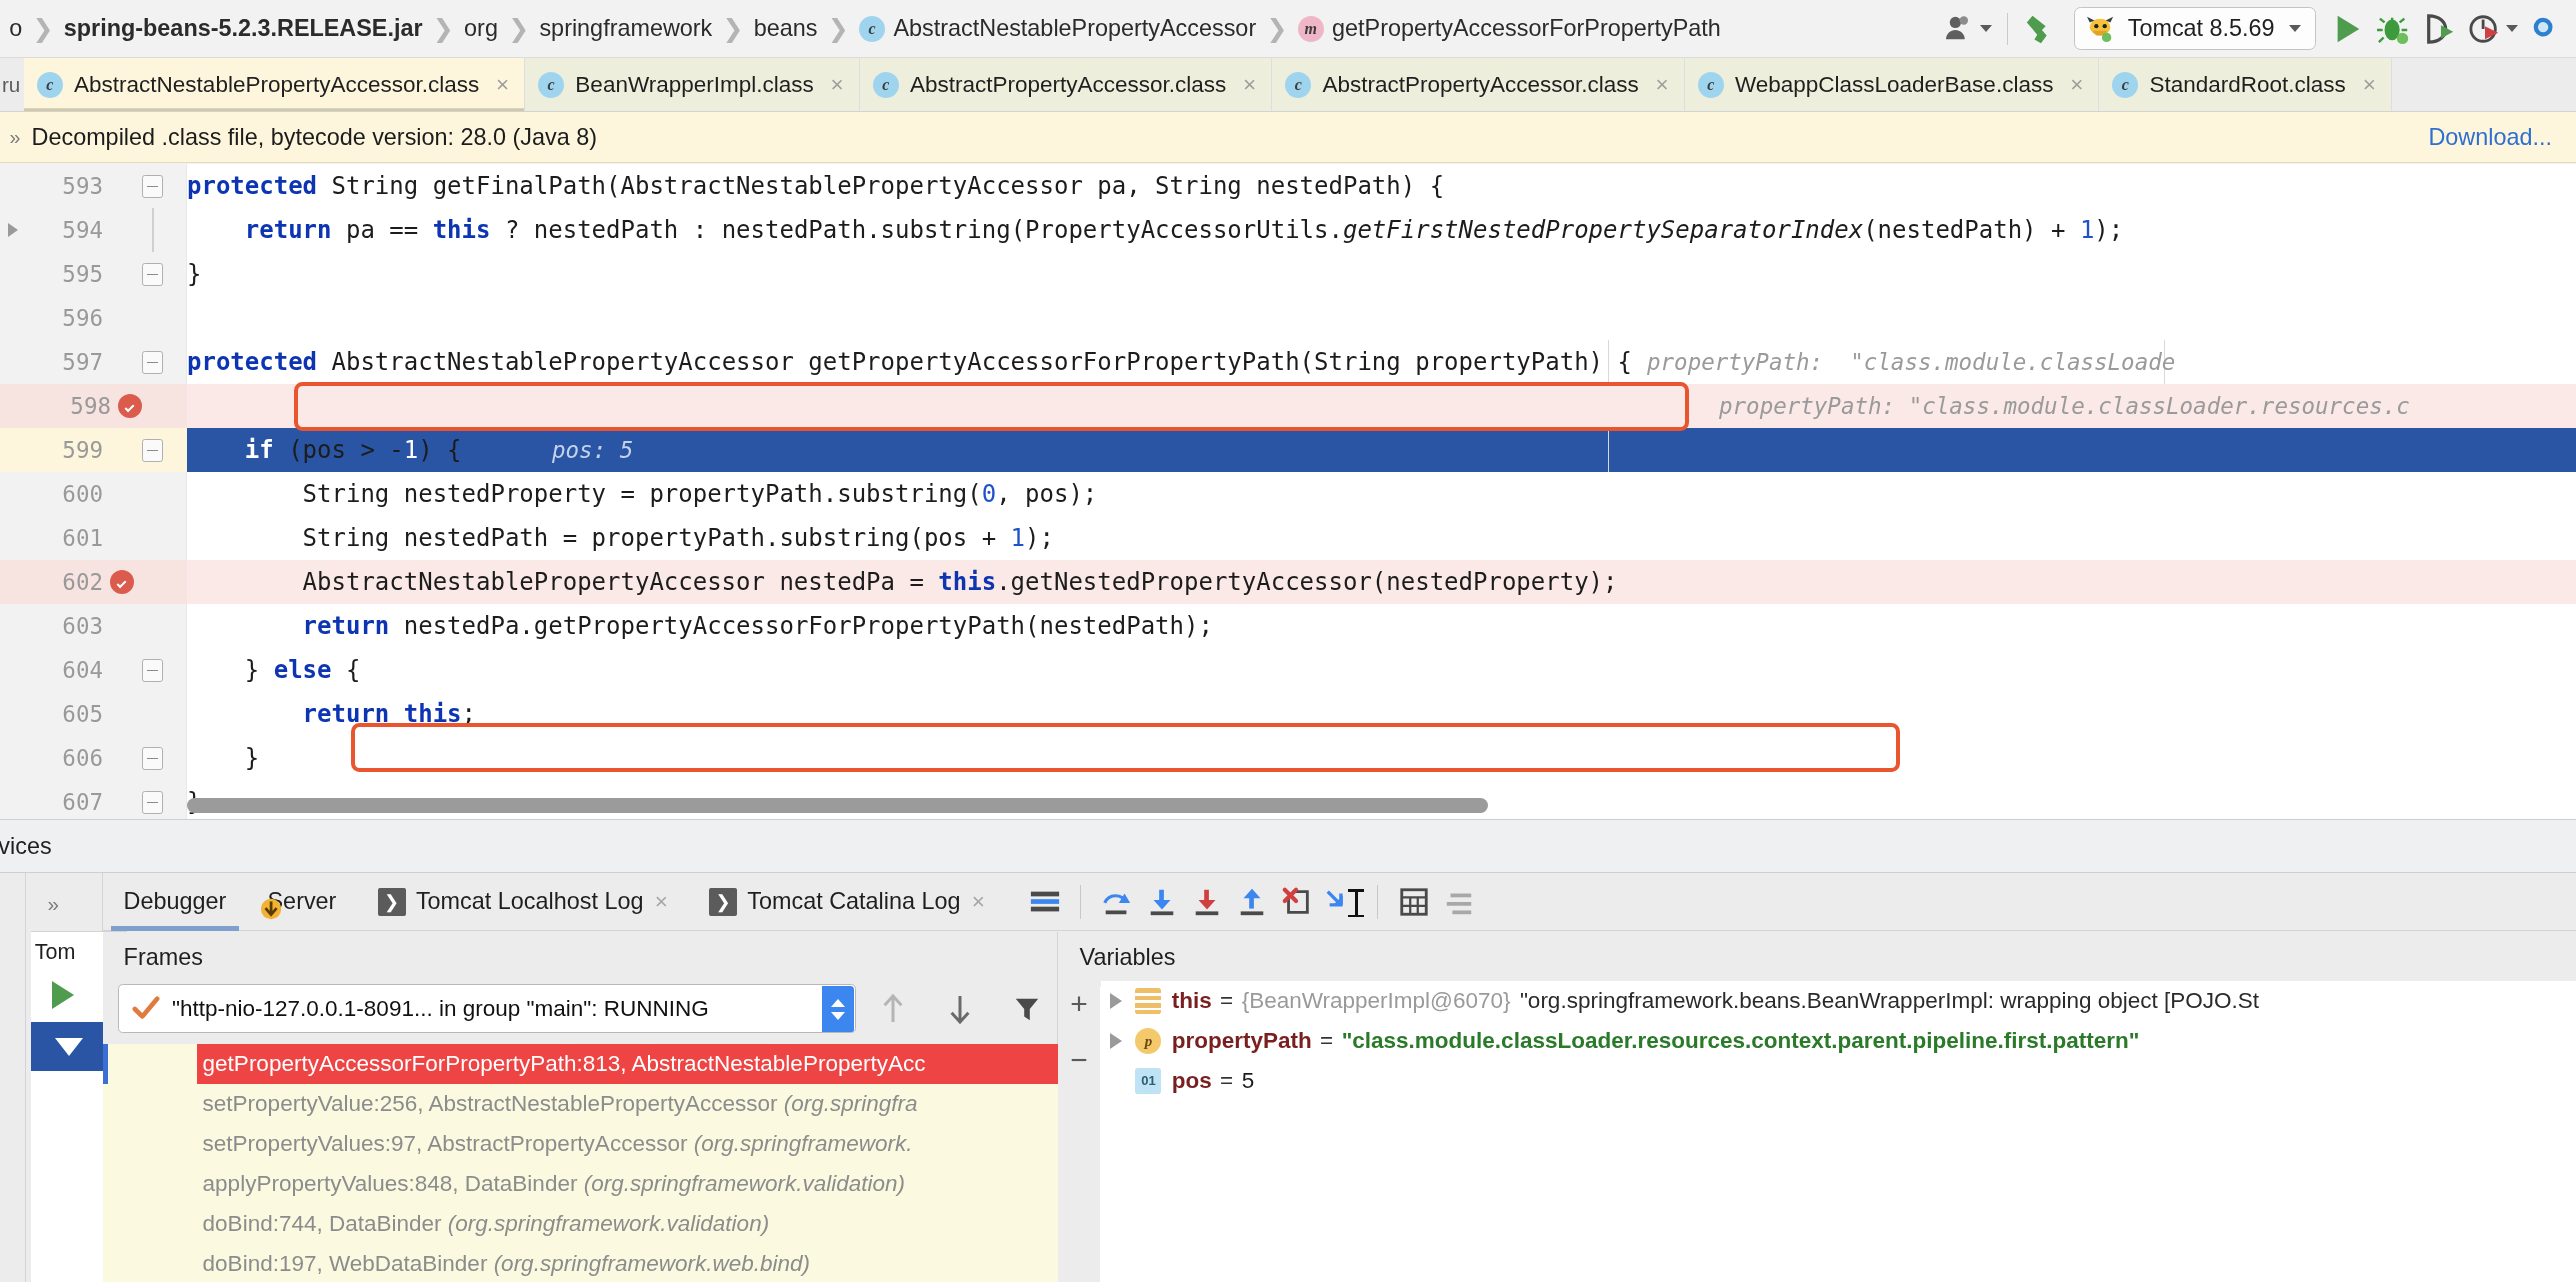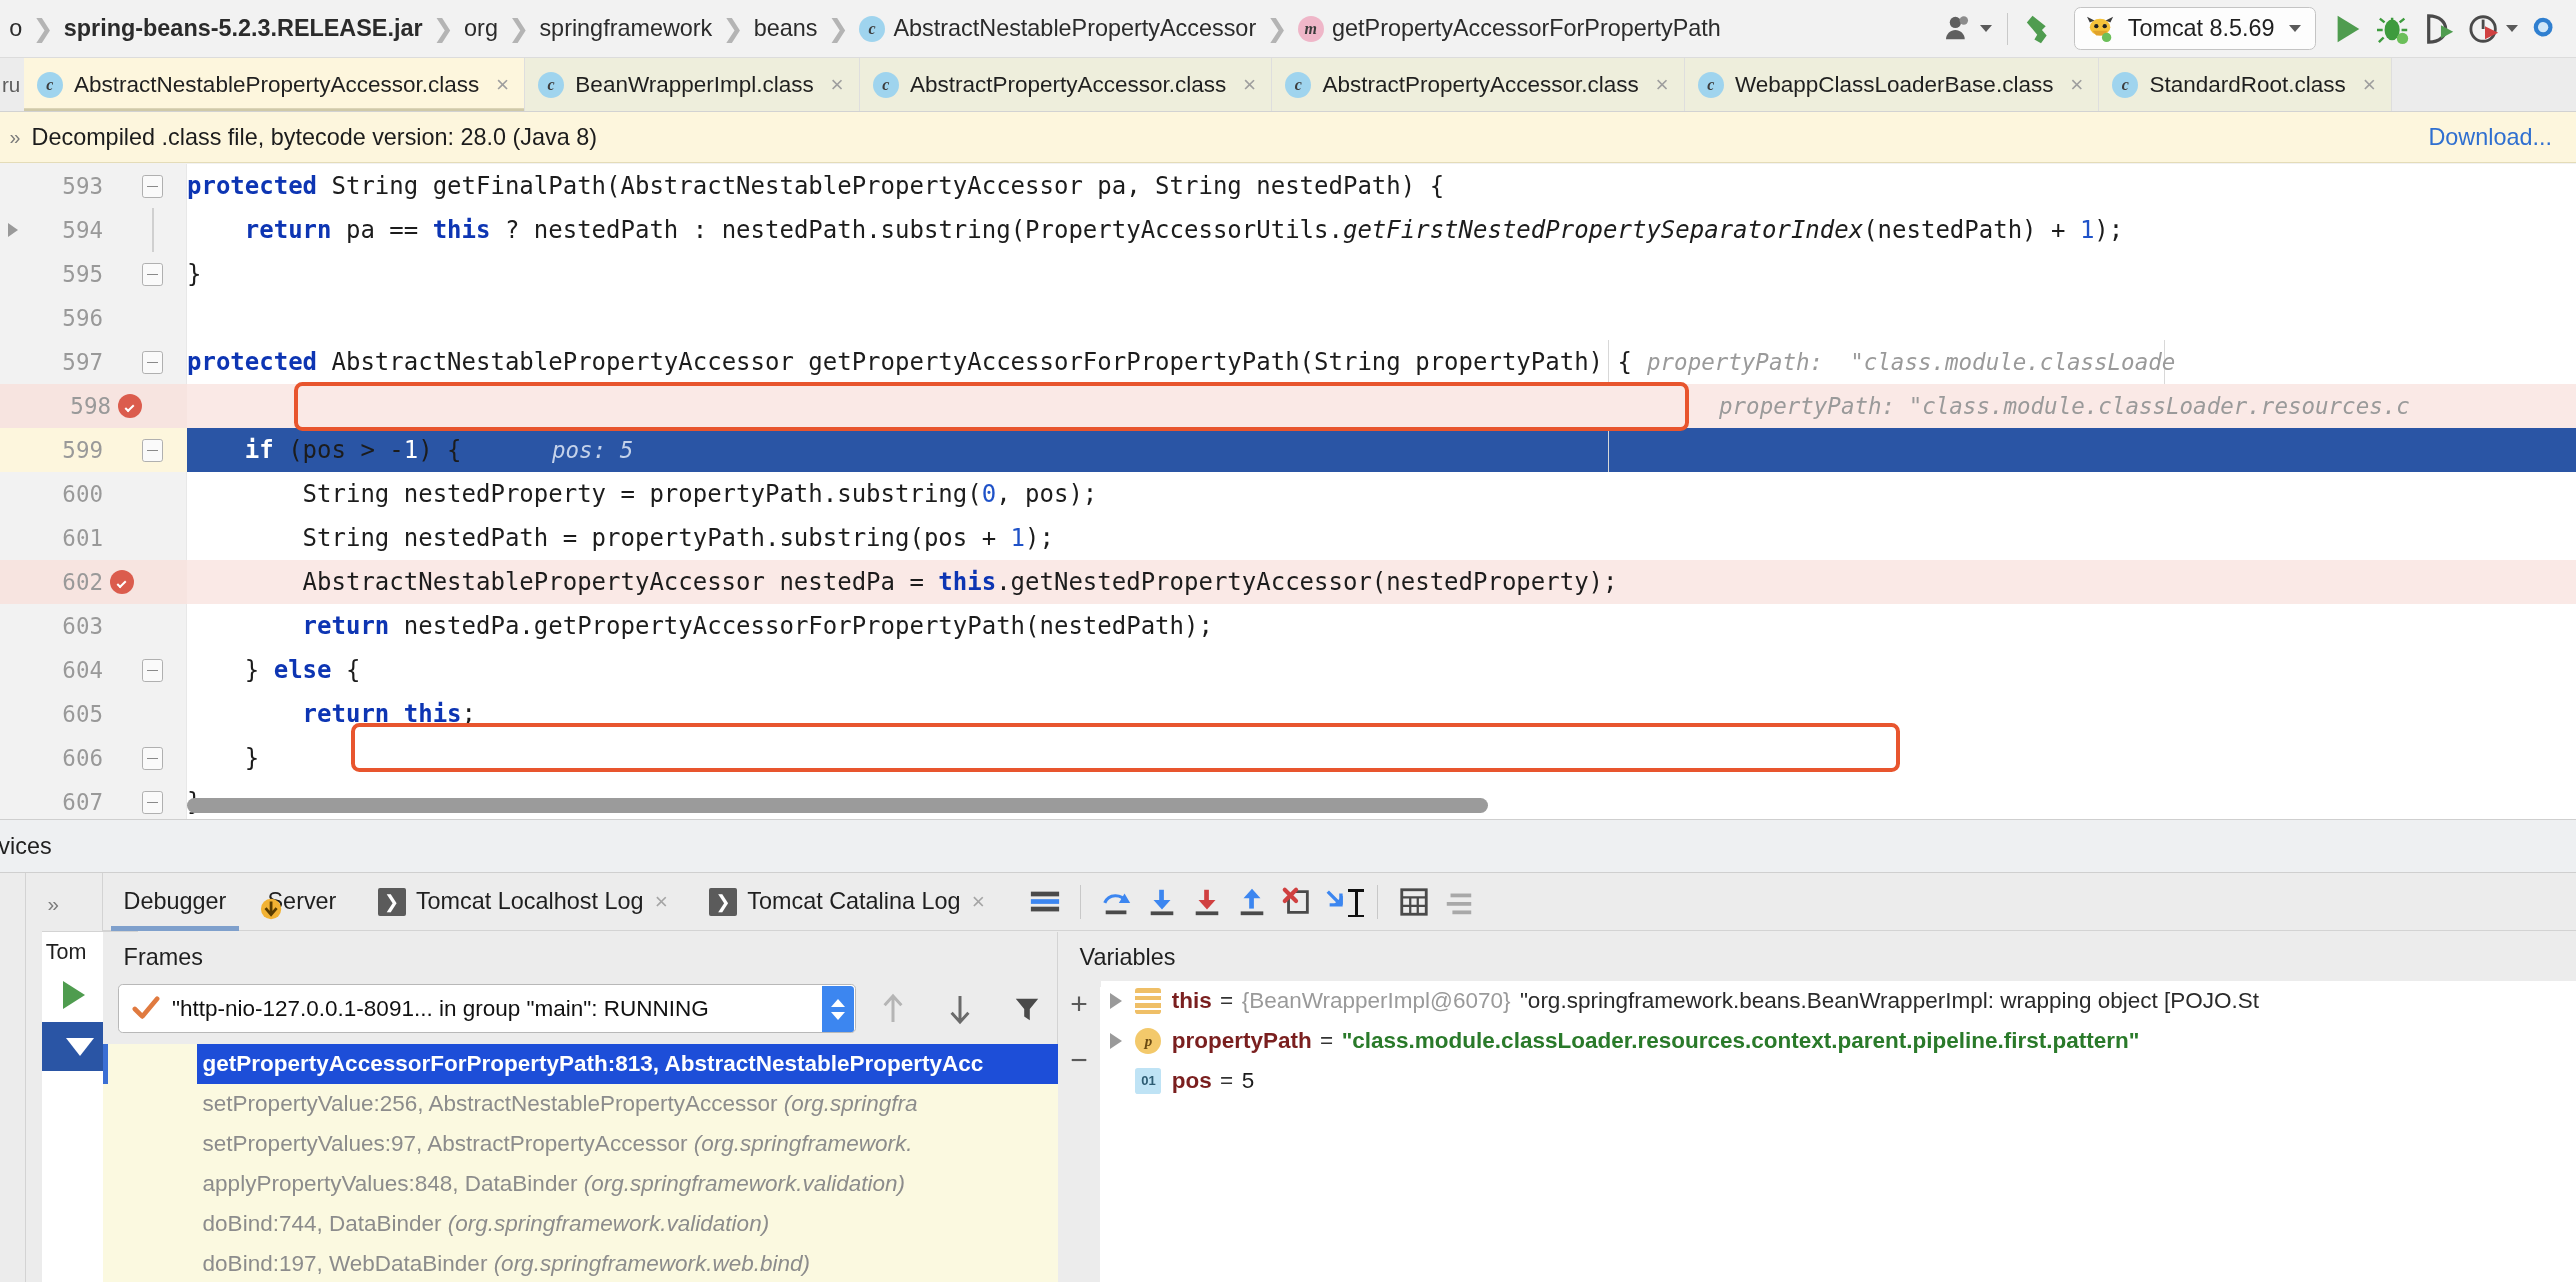--- a/index.html
+++ b/index.html
@@ -164,21 +164,21 @@
 
   .runstrip {
     position: absolute; left: 0; top: 0; width: 26px; height: 409px;
     background: #ececec; border-right: 0.9px solid #d3d3d3;
   }
   .runcol {
     position: absolute; left: 27px; top: 0; width: 76px; height: 409px;
     background: #ececec; border-right: 0.9px solid #d3d3d3;
   }
   .runcol .chev2 { position:absolute; left: 20.6px; top: 19px; font-size: 20.6px; color:#7c7c7c; }
-  .runcol-body { position:absolute; left:15px; top: 58px; width: 96px; height: 351px; background:#ffffff; border-top:0.9px solid #d3d3d3;}
+  .runcol-body { position:absolute; left:4px; top: 58px; width: 96px; height: 351px; background:#ffffff; border-top:0.9px solid #d3d3d3;}
   .rc-tom { position:absolute; left:3.7px; top: 7.5px; font-size: 21.5px; color:#1f1f1f; }
   .rc-play {
     position:absolute; left: 20.6px; top: 49px; width: 0; height: 0;
     border-top: 14px solid transparent; border-bottom: 14px solid transparent; border-left: 22.5px solid #4f9c4f;
   }
   .rc-stopsel {
     position:absolute; left: 0; top: 90px; width: 76px; height: 49px; background: #2a55a5;
     display:flex; align-items:center; justify-content:center;
   }
   .rc-stopsel::after {
@@ -212,21 +212,21 @@
   }
   .framecombo-txt { font-size: 22.5px; color: #111; white-space: nowrap; }
   .spin { position:absolute; right: 0.9px; top: 0.9px; width: 32px; height: 47px; background:#3c86f0; border-radius:0 3.7px 3.7px 0;
           display:flex; flex-direction:column; align-items:center; justify-content:center; gap:4.7px; }
   .spin .up { width:0;height:0;border-left:7.5px solid transparent;border-right:7.5px solid transparent;border-bottom:8.4px solid #fff;}
   .spin .dn { width:0;height:0;border-left:7.5px solid transparent;border-right:7.5px solid transparent;border-top:8.4px solid #fff;}
   .frame-actions { position: absolute; left: 768px; top: 52px; height: 49px; display:flex; align-items:center; gap: 24px; }
 
   .framelist { position: absolute; left: 94px; top: 112px; width: 861px; height: 238px; background: #fbf9e0; overflow: hidden; }
   .fitem { height: 40px; line-height: 40px; font-size: 22.5px; color: #8c8c8c; padding-left: 5.6px; white-space: nowrap; overflow: hidden; }
-  .fitem.selected { background: #1d4ed8; color: #ffffff; font-weight: bold; }
+  .fitem.selected { background: #ef4444; color: #ffffff; font-weight: normal; }
   .fitem .pkg { font-style: italic; }
   .fl-left { position:absolute; left: 0; top: 112px; width: 94px; height: 238px; background: #fbf9e0; }
   .fl-leftbar { position:absolute; left:0; top:112px; width: 4.7px; height: 40px; background:#3b6fd4; }
 
   .var-gutter { position: absolute; left: 0; top: 49px; width: 41px; height: 301px; background: #ececec; }
   .var-gutter .plus, .var-gutter .minus { position:absolute; left: 11.2px; font-size: 30px; color:#5a5a5a; line-height: 1; }
   .varlist { position: absolute; left: 42px; top: 49px; right: 0; height: 301px; background: #ffffff; }
   .vrow { height: 40px; line-height: 40px; font-size: 22.5px; white-space: nowrap; display: flex; align-items: center; padding-left: 9.4px; }
   .tri { width: 0; height: 0; border-top: 8.4px solid transparent; border-bottom: 8.4px solid transparent; border-left: 12px solid #9a9a9a; margin-right: 13px; flex: 0 0 auto; }
   .tri.spacer { border: none; width: 12px; margin-right: 13px; }

